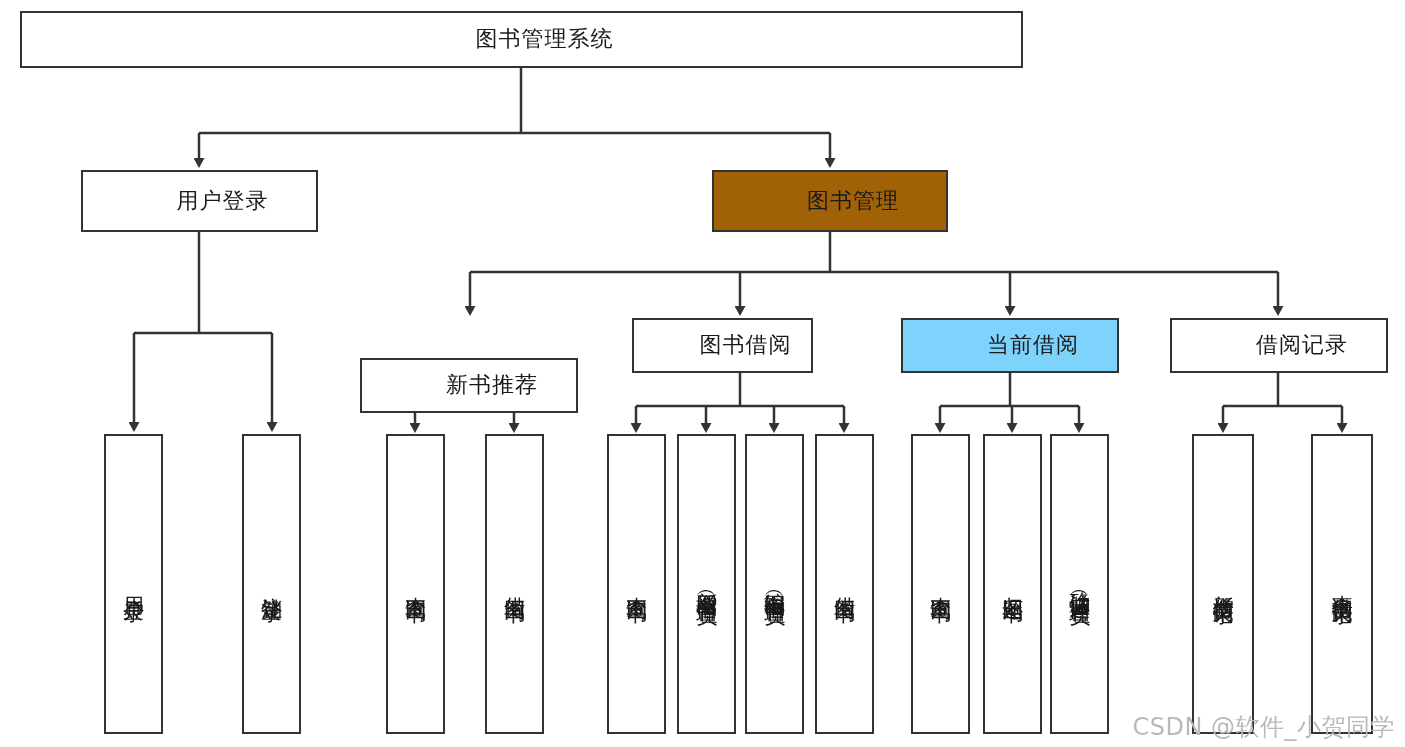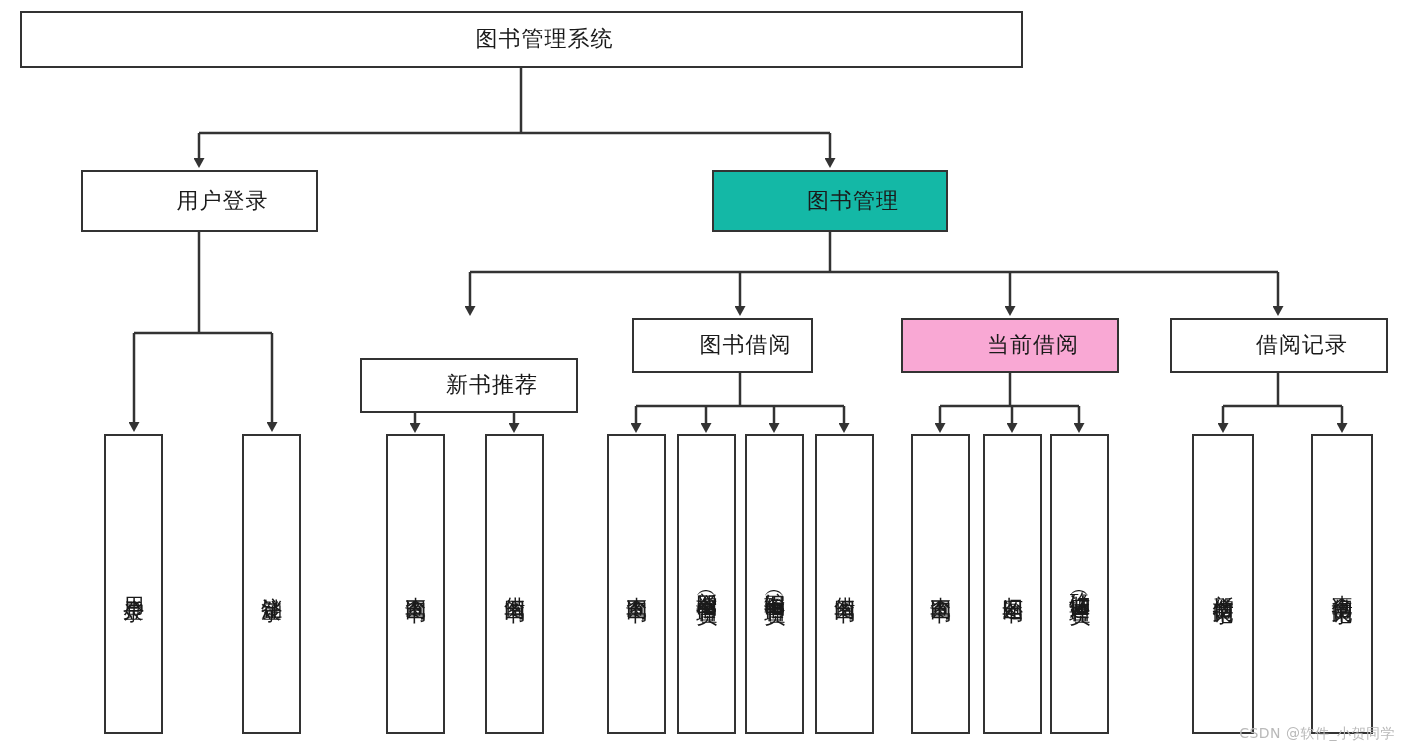--- a/index.html
+++ b/index.html
@@ -53,21 +53,21 @@
   }
   .node.vert > span {
     writing-mode: vertical-rl;
     text-orientation: upright;
     display: block;
   }
   #watermark {
     position: absolute;
     right: 10px;
     bottom: 4px;
-    font-size: 14px;
+    font-size: 24px;
     color: #b9b9b9;
     letter-spacing: 0.5px;
     white-space: nowrap;
     font-family: "DejaVu Sans", "Liberation Sans", sans-serif;
   }
 </style>
 </head>
 <body>
 
 <div id="canvas" style="background: rgb(255, 255, 255);">
@@ -123,31 +123,31 @@
     </g>
   </svg>
 
   <div class="node horiz" style="left: 20px; top: 11px; width: 1003px; height: 57px; border-color: rgb(51, 51, 51); background: rgb(255, 255, 255); color: rgb(26, 26, 26);">
     <span>图书管理系统</span>
   </div>
 
   <div class="node horiz" style="left: 81px; top: 170px; width: 237px; height: 62px; border-color: rgb(51, 51, 51); background: rgb(255, 255, 255); color: rgb(26, 26, 26);">
     <span>用户登录</span>
   </div>
-  <div class="node horiz" style="left: 712px; top: 170px; width: 236px; height: 62px; border-color: rgb(51, 51, 51); background: #14b8a6; color: rgb(26, 26, 26);">
+  <div class="node horiz" style="left: 712px; top: 170px; width: 236px; height: 62px; border-color: rgb(51, 51, 51); background: #a16207; color: rgb(26, 26, 26);">
     <span>图书管理</span>
   </div>
 
   <div class="node horiz" style="left: 360px; top: 318px; width: 218px; height: 55px; border-color: rgb(51, 51, 51); background: rgb(255, 255, 255); color: rgb(26, 26, 26); margin-top: 40px;">
     <span>新书推荐</span>
   </div>
   <div class="node horiz" style="left: 632px; top: 318px; width: 181px; height: 55px; border-color: rgb(51, 51, 51); background: rgb(255, 255, 255); color: rgb(26, 26, 26);">
     <span>图书借阅</span>
   </div>
-  <div class="node horiz" style="left: 901px; top: 318px; width: 218px; height: 55px; border-color: rgb(51, 51, 51); background: #f9a8d4; color: rgb(26, 26, 26);">
+  <div class="node horiz" style="left: 901px; top: 318px; width: 218px; height: 55px; border-color: rgb(51, 51, 51); background: #7dd3fc; color: rgb(26, 26, 26);">
     <span>当前借阅</span>
   </div>
   <div class="node horiz" style="left: 1170px; top: 318px; width: 218px; height: 55px; border-color: rgb(51, 51, 51); background: rgb(255, 255, 255); color: rgb(26, 26, 26);">
     <span>借阅记录</span>
   </div>
 
   <div class="node vert" style="left: 104px; top: 434px; width: 59px; height: 300px; border-color: rgb(51, 51, 51); background: rgb(255, 255, 255); color: rgb(26, 26, 26);">
     <span>用户登录</span>
   </div>
   <div class="node vert" style="left: 242px; top: 434px; width: 59px; height: 300px; border-color: rgb(51, 51, 51); background: rgb(255, 255, 255); color: rgb(26, 26, 26);">

